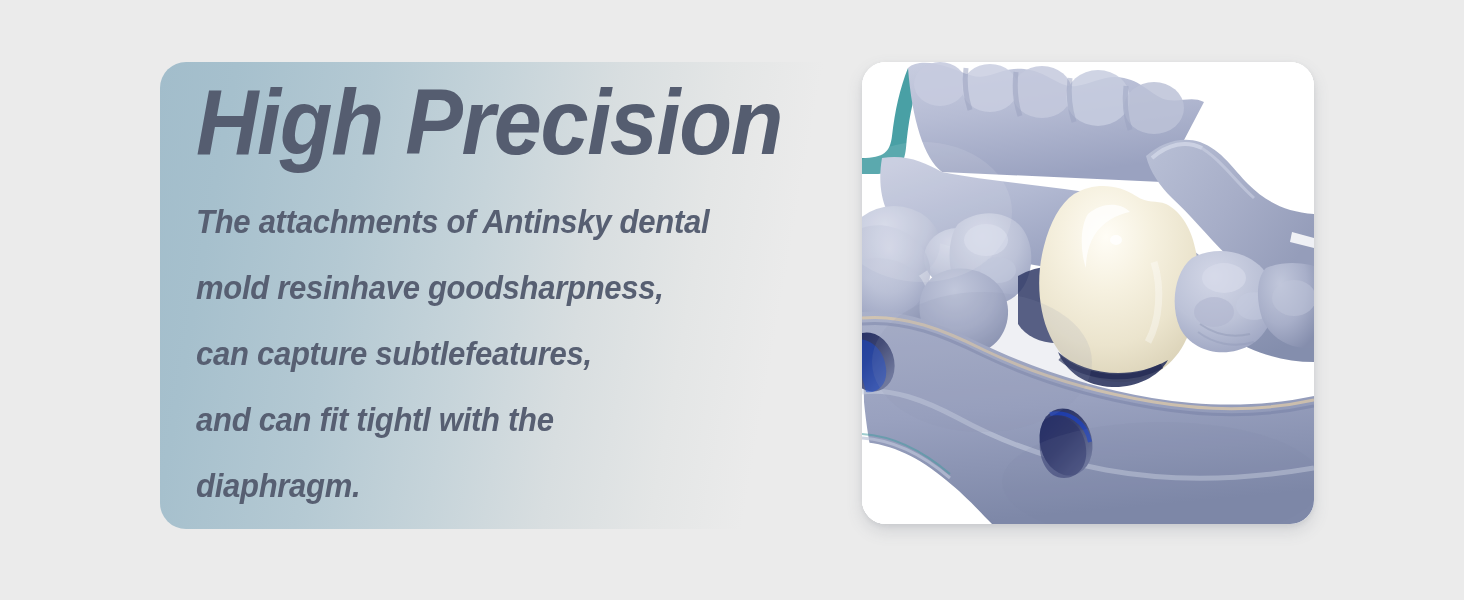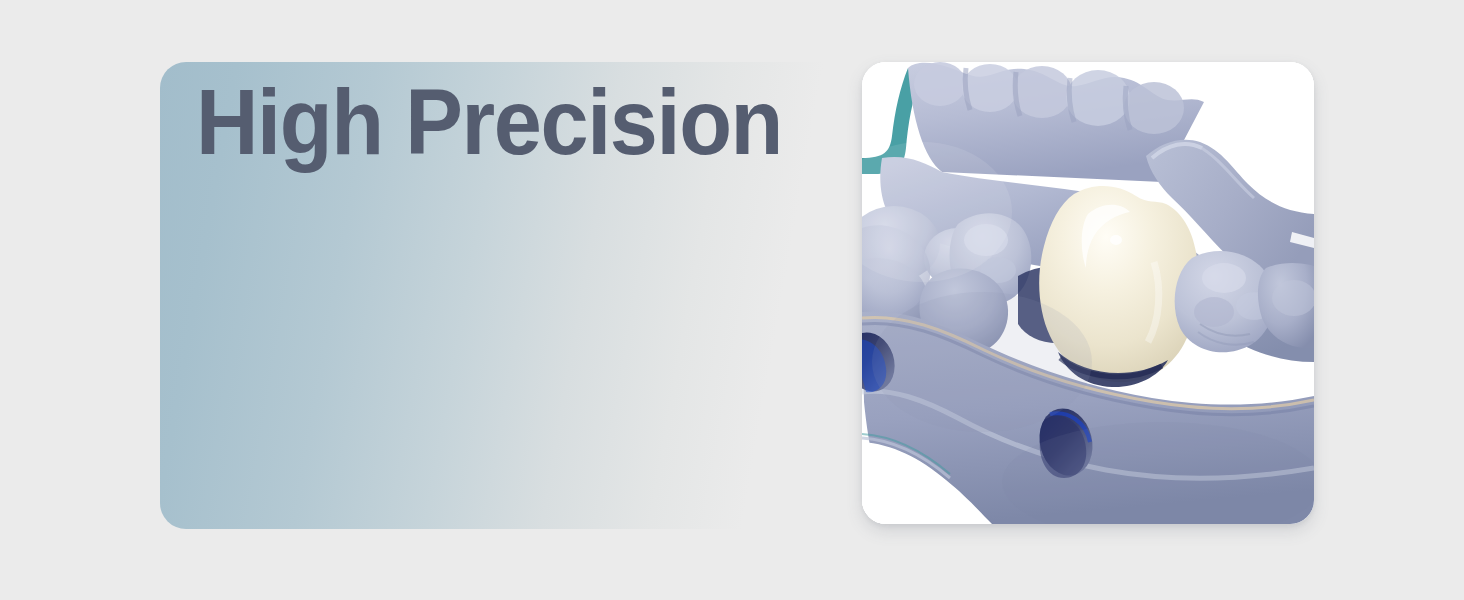--- a/index.html
+++ b/index.html
@@ -30,20 +30,21 @@
     background: linear-gradient(100deg,
         #a2bdcb 0%,
         #a6c0cd 10%,
         #b4c9d3 28%,
         #c6d4da 45%,
         #d8dee0 60%,
         #e4e6e6 74%,
         #ebebeb 86%,
         rgba(235,235,235,0) 100%);
     overflow: hidden;
+    font-style: italic;
   }
   .text-card-inner {
     position: absolute;
     left: 36px;
     top: 14px;
     right: 10px;
   }
   .headline {
     margin: 0;
     font-family: "Liberation Sans Narrow", "Liberation Sans", sans-serif;
@@ -97,20 +98,27 @@
   }
 </style>
 </head>
 <body>
 
 <div class="banner">
 
   <div class="text-card">
     <div class="text-card-inner">
       <h1 class="headline">High Precision</h1>
+      <div class="body-copy">
+        <div class="body-line">The attachments of Antinsky dental</div>
+        <div class="body-line">mold resinhave goodsharpness,</div>
+        <div class="body-line">can capture subtlefeatures,</div>
+        <div class="body-line">and can fit tightl with the</div>
+        <div class="body-line">diaphragm.</div>
+      </div>
     </div>
   </div>
 
   <div class="image-card">
     <div class="photo">
       <svg viewBox="0 0 452 462" preserveAspectRatio="xMidYMid slice" aria-hidden="true">
         <defs>
           <linearGradient id="gArchTop" x1="0" y1="0" x2="0.35" y2="1">
             <stop offset="0%" stop-color="#c8cde0"></stop>
             <stop offset="45%" stop-color="#b6bcd4"></stop>

